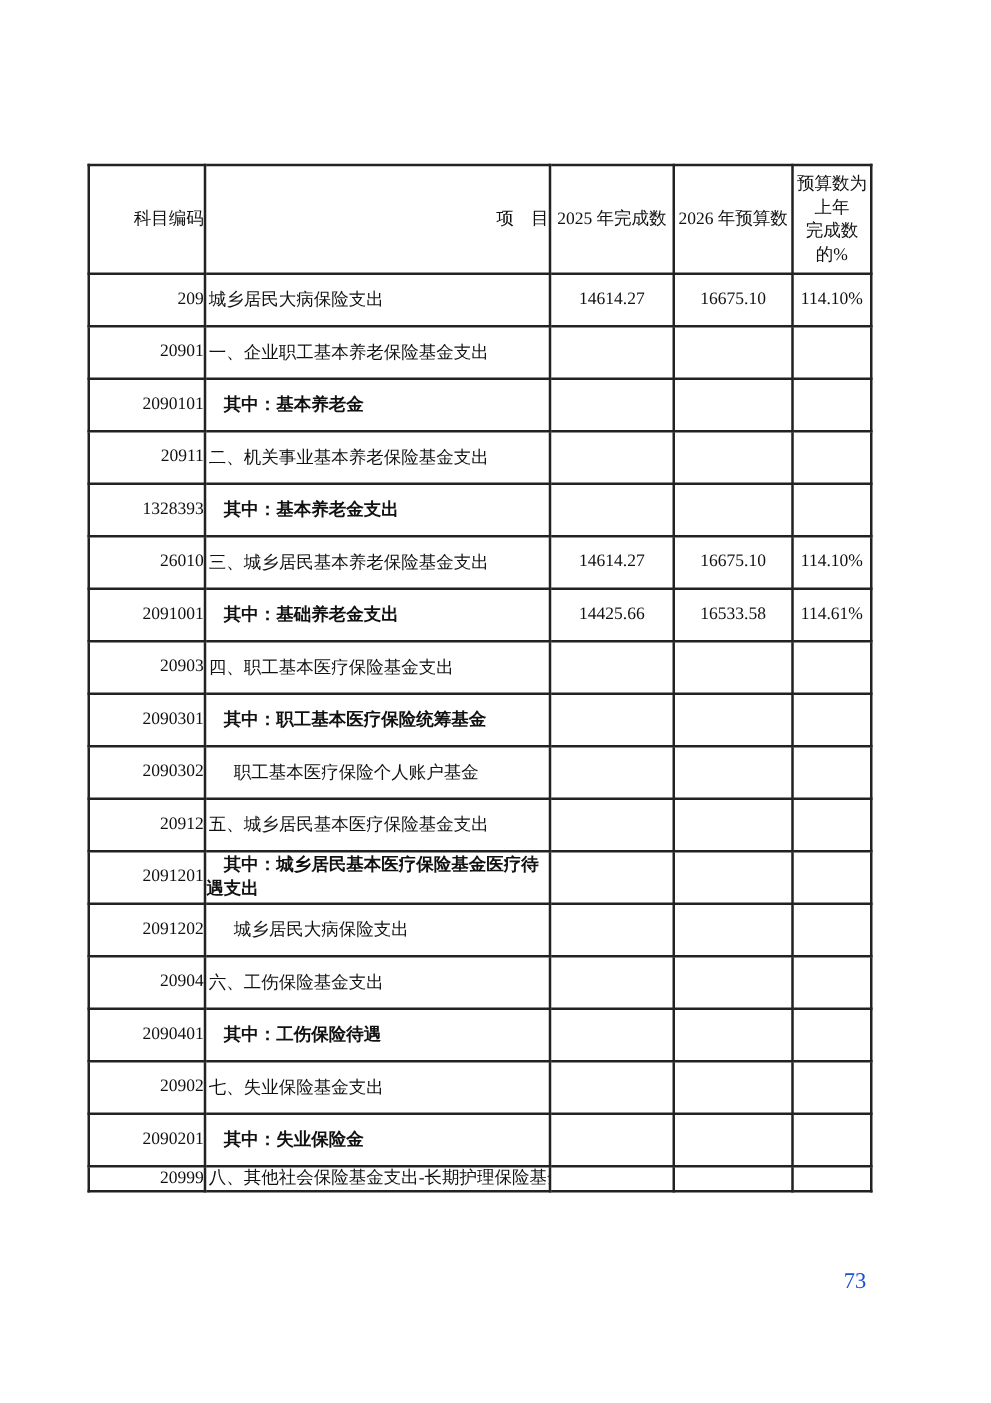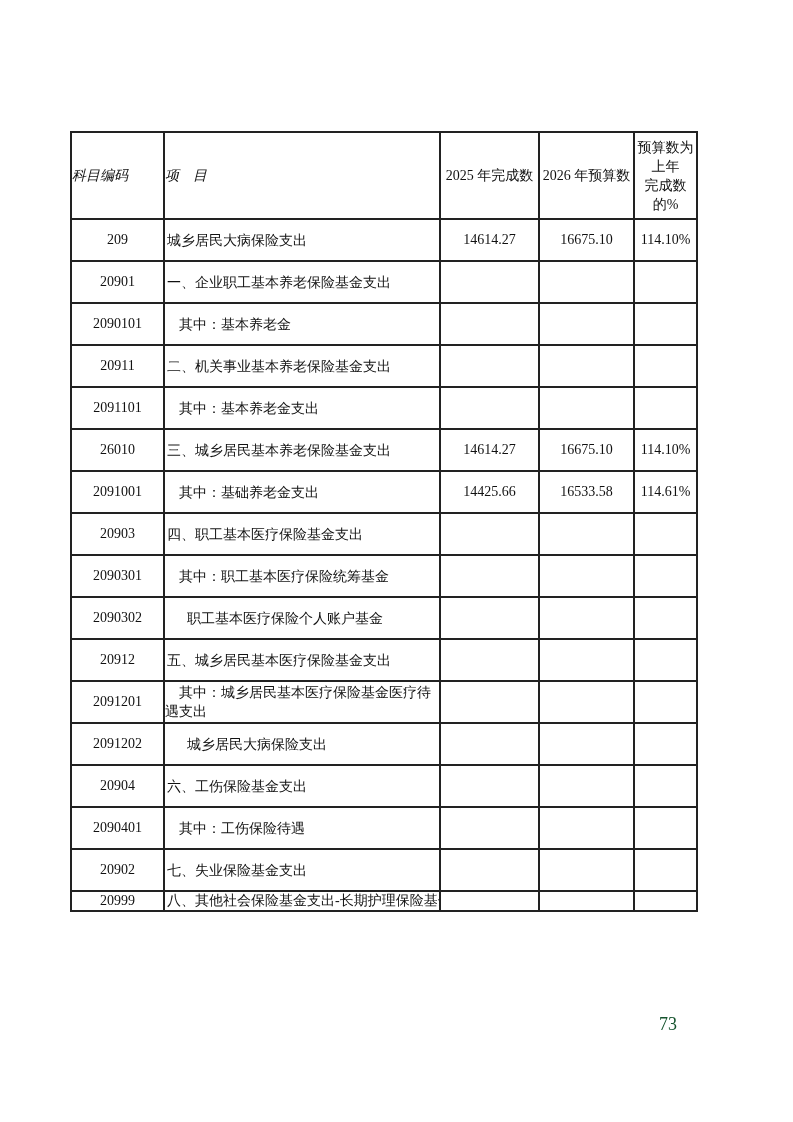--- a/index.html
+++ b/index.html
@@ -34,62 +34,61 @@
   }
   
   col.c1 { width: 93px; }
   col.c2 { width: 276px; }
   col.c3 { width: 99px; }
   col.c4 { width: 95px; }
   col.c5 { width: 63px; }
 
   tr.hdr th { height: 85px; font-size: 14px; line-height: 19px; }
   th.h-code, th.h-item {
-    text-align: left;
+    text-align: right;
     padding-left: 4px;
     font-weight: normal;
     font-size: 14px;
-    font-style: italic;
   }
   th.h-num {
     text-align: center;
     font-weight: bold;
     font-size: 14px;
   }
   th.h-num .hline { display: block; }
 
   tr.row td { height: 40px; font-size: 14px; }
   tr.row-short td { height: 18px; line-height: 16px; white-space: nowrap; }
 
   td.c-code {
-    text-align: center;
+    text-align: right;
     padding-left: 4px;
     font-size: 15px;
   }
   td.c-item {
     text-align: left;
     padding-left: 2px;
     padding-right: 2px;
     line-height: 19px;
   }
   td.c-item.ind0 { text-indent: 2px; }
-  td.c-item.ind1 { text-indent: 14px; }
+  td.c-item.ind1 { text-indent: 14px; font-weight: bold; }
   td.c-item.ind2 { text-indent: 22px; margin-left: 12px; }
   td.c-num {
     text-align: center;
     font-size: 15px;
   }
   .page-number {
     position: absolute;
-    left: 648px;
+    left: 664px;
     top: 1014px;
     width: 40px;
     text-align: center;
     font-size: 18px;
-    color: #14532d;
+    color: #1d4ed8;
   }
 </style>
 </head>
 <body>
 
 <div class="page">
 
   <table class="budget">
     <colgroup>
       <col class="c1">
@@ -135,21 +134,21 @@
     <td class="c-num"></td>
   </tr>
         <tr class="row">
     <td class="c-code">20911</td>
     <td class="c-item ind0">二、机关事业基本养老保险基金支出</td>
     <td class="c-num"></td>
     <td class="c-num"></td>
     <td class="c-num"></td>
   </tr>
         <tr class="row">
-    <td class="c-code">2091101</td>
+    <td class="c-code">1328393</td>
     <td class="c-item ind1">其中：基本养老金支出</td>
     <td class="c-num"></td>
     <td class="c-num"></td>
     <td class="c-num"></td>
   </tr>
         <tr class="row">
     <td class="c-code">26010</td>
     <td class="c-item ind0">三、城乡居民基本养老保险基金支出</td>
     <td class="c-num">14614.27</td>
     <td class="c-num">16675.10</td>
@@ -218,20 +217,27 @@
     <td class="c-num"></td>
     <td class="c-num"></td>
   </tr>
         <tr class="row">
     <td class="c-code">20902</td>
     <td class="c-item ind0">七、失业保险基金支出</td>
     <td class="c-num"></td>
     <td class="c-num"></td>
     <td class="c-num"></td>
   </tr>
+        <tr class="row">
+    <td class="c-code">2090201</td>
+    <td class="c-item ind1">其中：失业保险金</td>
+    <td class="c-num"></td>
+    <td class="c-num"></td>
+    <td class="c-num"></td>
+  </tr>
         <tr class="row row-short">
     <td class="c-code">20999</td>
     <td class="c-item ind0">八、其他社会保险基金支出-长期护理保险基金</td>
     <td class="c-num"></td>
     <td class="c-num"></td>
     <td class="c-num"></td>
   </tr>
       </tbody>
   </table>
 

